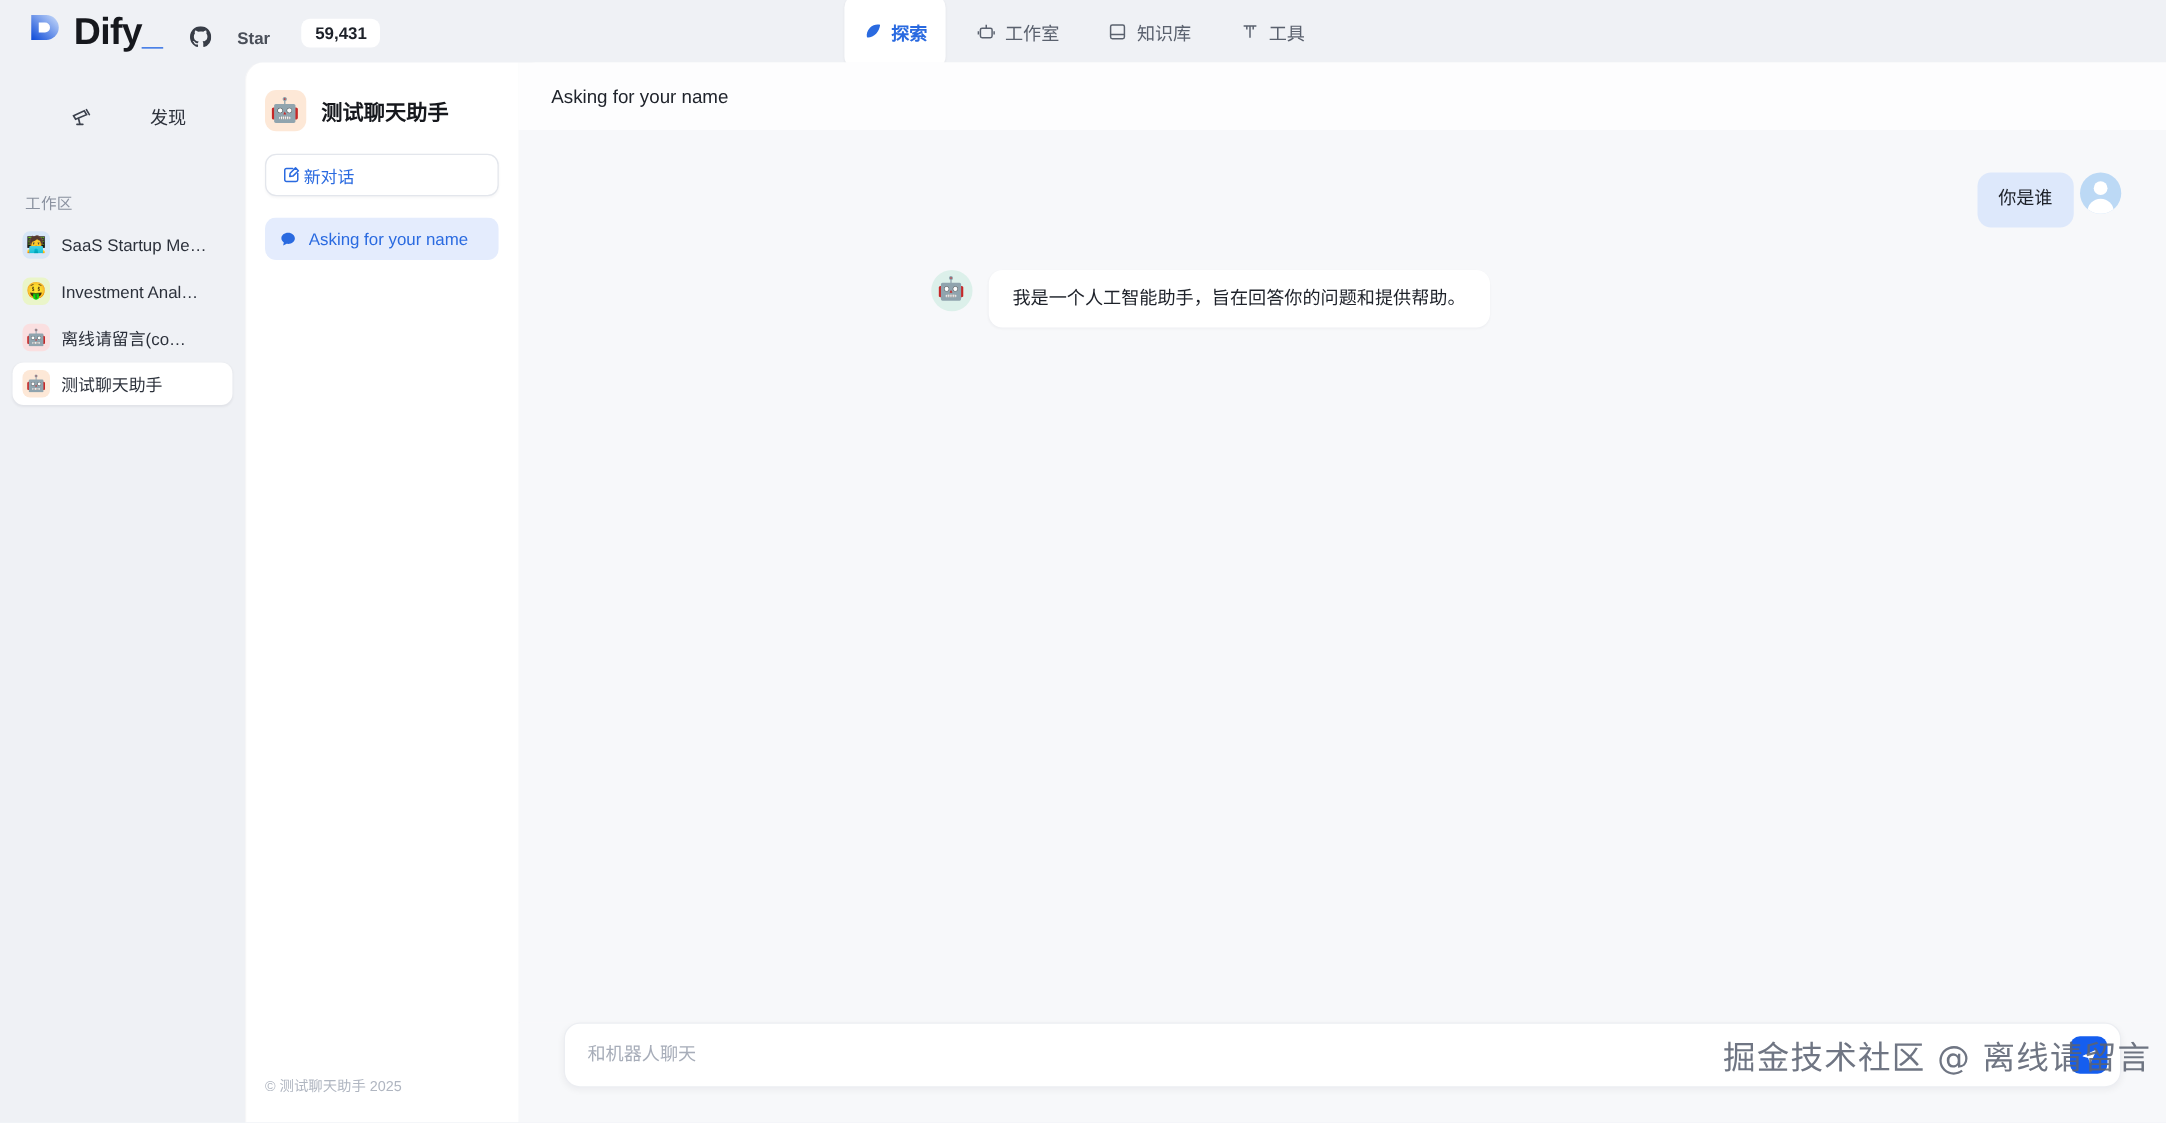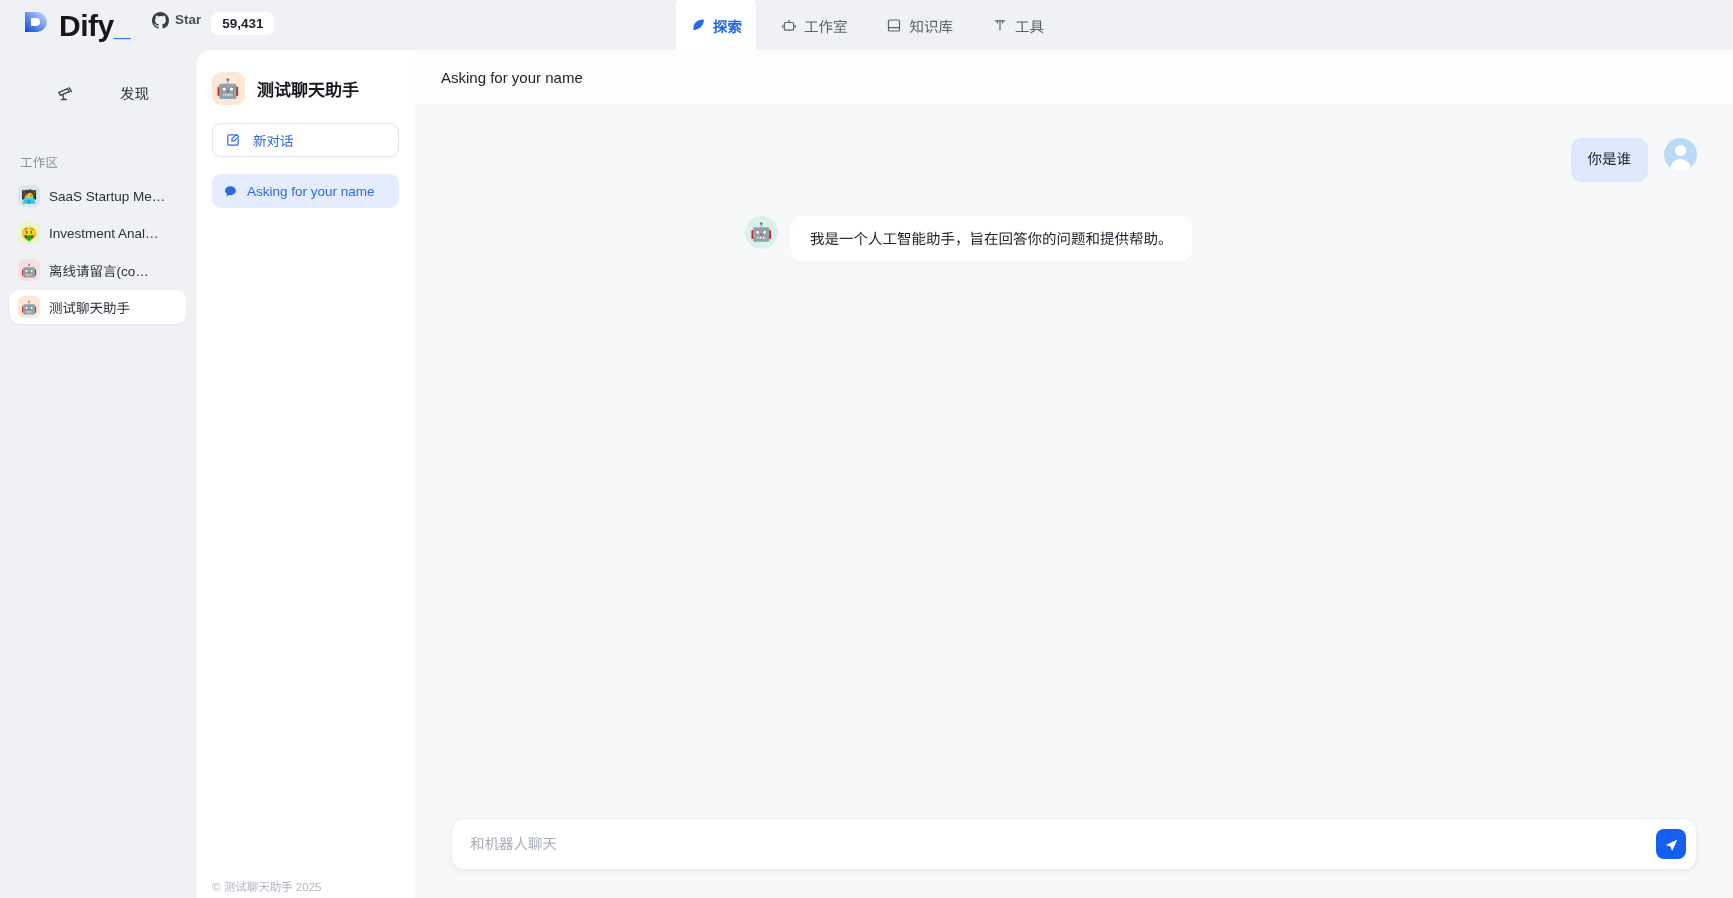--- a/index.html
+++ b/index.html
@@ -31,26 +31,26 @@
     width: 28px; height: 32px; position: relative;
   }
   .logo-mark svg { display:block; }
   .brand-word {
     font-size: 30px; font-weight: 700; letter-spacing: -0.5px;
     color: #16181d; line-height: 1; position: relative; top: 1px;
   }
   .brand-word .cursor { color: #2f6fe4; }
 
   .star-chip {
-    display: flex; align-items: flex-start;
+    display: flex; align-items: flex-end;
     margin-left: 22px;
     height: 26px;
     border-radius: 7px;
     background: transparent;
-    gap: 6px;
+    gap: 21px;
   }
   .gh-icon { width: 17px; height: 17px; display:block; color:#383d47; }
   .star-label { font-size: 13.5px; color: #4a4f59; font-weight: 600; }
   .star-count {
     background: #ffffff;
     border-radius: 7px;
     padding: 4px 11px;
     font-size: 13.5px; font-weight: 600;
     color: #1d2129;
     margin-left: 4px;
@@ -152,21 +152,21 @@
   .conv-head-title {
     font-size: 17px; font-weight: 700; color: #16181d;
     white-space: nowrap; overflow: hidden; text-overflow: ellipsis;
   }
   .newchat-btn {
     margin: 0 16px;
     height: 34px;
     border: 1px solid #e3e6ec;
     border-radius: 9px;
     background: #ffffff;
-    display: flex; align-items: center; gap: 12px;
+    display: flex; align-items: center; gap: 2px;
     padding: 0 12px;
     cursor: pointer;
     box-shadow: 0 1px 2px rgba(16,24,40,.04);
   }
   .newchat-btn .ico { width: 16px; height: 16px; color: #2a6ae0; display:block; }
   .newchat-btn span { font-size: 13.5px; color: #2a6ae0; font-weight: 500; }
 
   .conv-list { margin: 17px 16px 0 16px; flex: 1; overflow: hidden; }
   .conv-item {
     display: flex; align-items: center; gap: 9px;
@@ -175,21 +175,21 @@
     border-radius: 9px;
     cursor: pointer;
   }
   .conv-item.active { background: #e4ecfd; }
   .conv-item .ico { width: 15px; height: 15px; color: #2a6ae0; display:block; min-width:15px; }
   .conv-item span {
     font-size: 13.5px; color: #2a6ae0;
     white-space: nowrap; overflow: hidden; text-overflow: ellipsis;
   }
   .conv-footer {
-    padding: 0 16px 4px 16px;
+    padding: 0 16px 22px 16px;
     font-size: 11.5px; color: #b0b6c1;
   }
 
   
   .chat {
     flex: 1; min-width: 0;
     background: #fbfcfd;
     border-top-left-radius: 14px;
     display: flex; flex-direction: column;
     position: relative;
@@ -203,21 +203,21 @@
     font-size: 15px; color: #20242c;
   }
   .chat-scroll {
     flex: 1; min-height: 0;
     overflow: hidden;
     background: #f7f8fa;
     display: flex; flex-direction: column;
   }
   .msg-area { padding: 34px 0 10px 0; background: #f7f8fa; }
   .msg-row { display: flex; padding: 0 36px; margin-bottom: 34px; }
-  .msg-row.user { justify-content: flex-end; align-items: flex-start; gap: 16px; }
+  .msg-row.user { justify-content: flex-end; align-items: flex-start; gap: 5px; }
   .msg-row.bot  { justify-content: flex-start; align-items: flex-start; gap: 13px; padding-left: 330px; }
 
   .bubble-user {
     background: #dde8fb;
     color: #1d2129;
     border-radius: 11px;
     padding: 11px 17px;
     font-size: 14.5px;
     max-width: 620px;
     line-height: 1.5;
@@ -483,16 +483,17 @@
           <button class="send-btn">
             <span>
               <svg viewBox="0 0 20 20" fill="currentColor" aria-hidden="true">
                 <path d="M3 10.2l13.6-6.1a.5.5 0 0 1 .67.66L11.3 17.8a.5.5 0 0 1-.93-.06l-1.6-5.2-5.7-1.6a.5.5 0 0 1-.07-.74z"></path>
               </svg>
             </span>
           </button>
         </div>
       </div>
 
+      <div class="watermark">掘金技术社区 @ 离线请留言</div>
     </main>
 
   </div>
 </div>
 
 </body></html>

